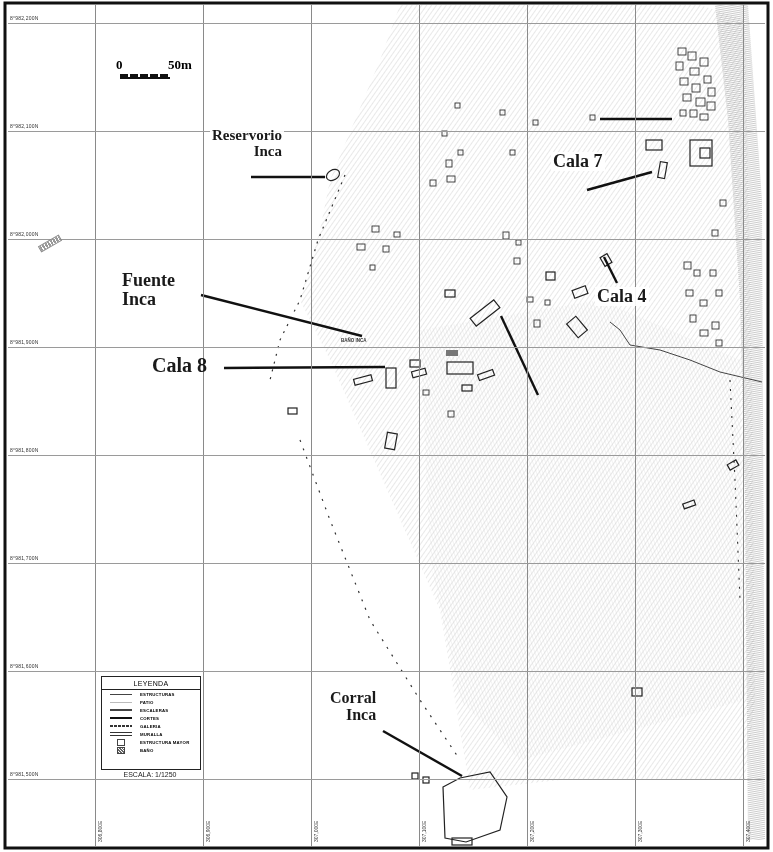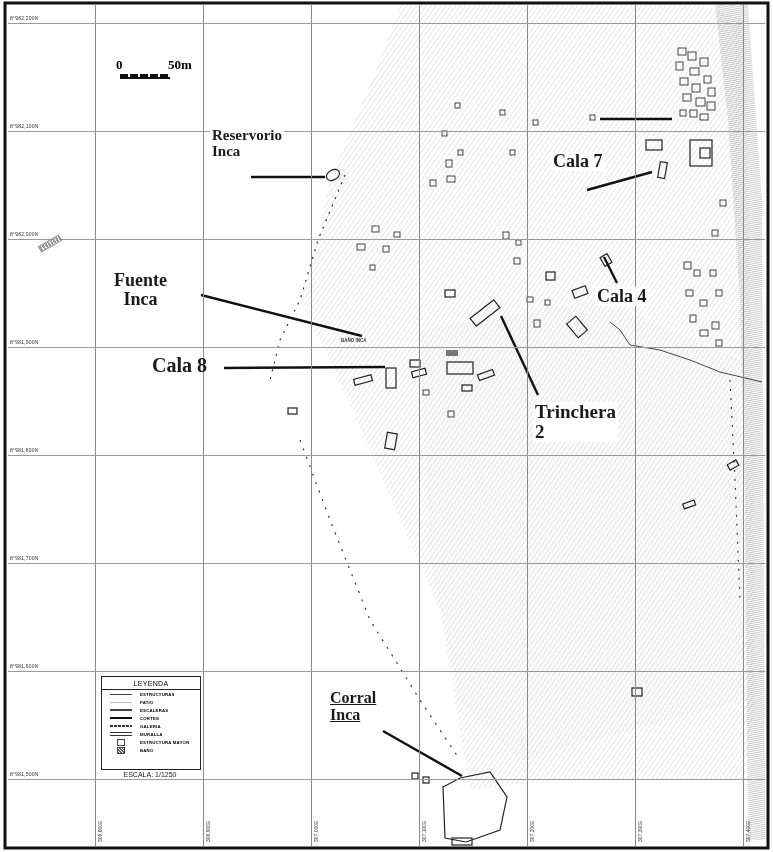--- a/index.html
+++ b/index.html
@@ -2,21 +2,21 @@
 <html><head>
 <meta charset="utf-8">
 <style>
   html, body { margin:0; padding:0; background:#ffffff; }
   body { width:773px; height:852px; position:relative; overflow:hidden; font-family:"Liberation Serif", serif; }
   #map { position:absolute; left:0; top:0; width:773px; height:852px; background:#fff; }
   .vline { position:absolute; top:5px; width:1px; height:841px; background:#8a8a8a; }
   .hline { position:absolute; left:8px; height:1px; width:757px; background:#9a9a9a; }
   .nlabel { position:absolute; left:10px; font-family:"Liberation Sans", sans-serif; font-size:5px; color:#333; letter-spacing:0.2px; }
   .elabel { position:absolute; bottom:10px; font-family:"Liberation Sans", sans-serif; font-size:5px; color:#333; transform:rotate(-90deg); transform-origin:left bottom; white-space:nowrap; }
-  .callout { position:absolute; font-family:"Liberation Serif", serif; font-weight:bold; color:#1a1a1a; text-align:left; line-height:1.05; background:rgba(255,255,255,0.92); padding:0 2px; }
+  .callout { position:absolute; font-family:"Liberation Serif", serif; font-weight:bold; color:#1a1a1a; text-align:right; line-height:1.05; background:rgba(255,255,255,0.92); padding:0 2px; }
   .scalebar { position:absolute; left:116px; top:57px; width:60px; }
   .scalebar .t0 { position:absolute; left:0; top:0; font-weight:bold; font-size:13px; }
   .scalebar .t1 { position:absolute; left:52px; top:0; font-weight:bold; font-size:13px; white-space:nowrap; }
   .scalebar .bar { position:absolute; left:4px; top:17px; width:50px; height:3px; border-bottom:2px solid #111; background:repeating-linear-gradient(90deg,#111 0 8px,#fff 8px 10px); }
   .legend { position:absolute; left:101px; top:676px; width:98px; height:92px; border:1.5px solid #222; background:#fff; font-family:"Liberation Sans", sans-serif; }
   .legend .lt { text-align:center; font-size:7px; padding:3px 0 2px; border-bottom:1.5px solid #222; letter-spacing:0.3px; }
   .legend .row { display:flex; align-items:center; height:8px; font-size:4.3px; }
   .legend .sym { width:38px; display:flex; justify-content:center; }
   .legend .sym i { display:block; width:22px; height:1px; background:#444; }
   .legend .lbl { font-weight:bold; letter-spacing:0.2px; }
@@ -191,31 +191,27 @@
     <div class="bar"></div>
   </div>
 
   <div style="position:absolute;left:38px;top:240px;width:22px;height:5px;border:1px solid #888;background:repeating-linear-gradient(90deg,#999 0 2px,#fff 2px 3px);transform:rotate(-30deg);"></div>
 
   <div class="callout" style="left:210px;top:128px;font-size:15px;">
     <div>Reservorio</div>
     <div>Inca</div>
   </div>
   <div class="callout" style="left:551px;top:152px;font-size:18px;">Cala 7</div>
-  <div class="callout" style="left:112px;top:271px;font-size:18px;text-align:center;">
+  <div class="callout" style="left:120px;top:271px;font-size:18px;text-align:left;">
     <div>Fuente</div>
     <div>Inca</div>
   </div>
   <div class="callout" style="left:595px;top:287px;font-size:18px;">Cala 4</div>
   <div class="callout" style="left:150px;top:355px;font-size:20px;background:transparent;">Cala 8</div>
-  <div class="callout" style="left:533px;top:402px;font-size:19px;">
-    <div>Trinchera</div>
-    <div>2</div>
-  </div>
-  <div class="callout" style="left:328px;top:690px;font-size:16px;background:transparent;text-decoration:underline;">
+  <div class="callout" style="left:328px;top:690px;font-size:16px;background:transparent;">
     <div>Corral</div>
     <div>Inca</div>
   </div>
 
   <div style="position:absolute;left:341px;top:338px;font-family:'Liberation Sans',sans-serif;font-size:4.5px;font-weight:bold;color:#333;">BAÑO INCA</div>
 
   <div class="legend">
     <div class="lt">LEYENDA</div>
     <div class="row">
         <span class="sym">

